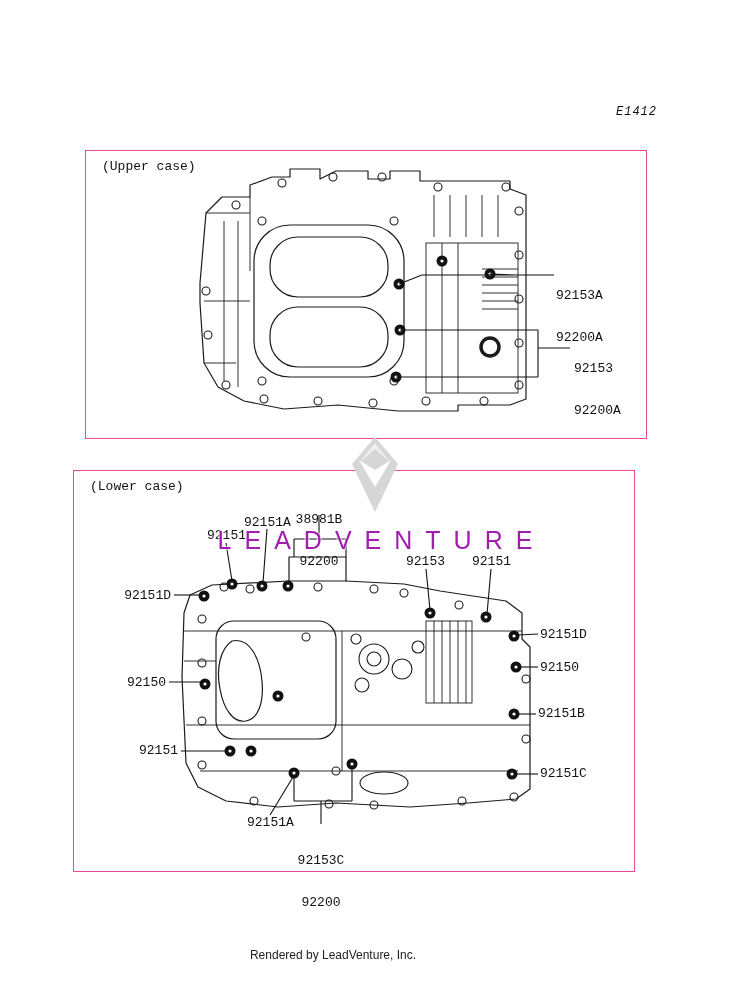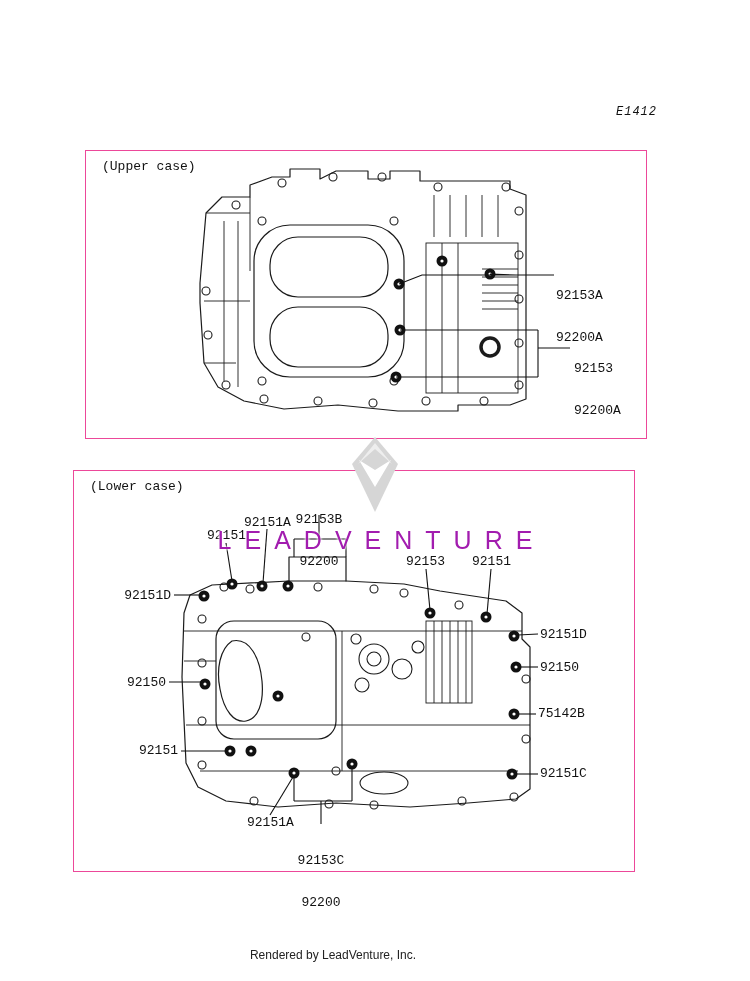--- a/index.html
+++ b/index.html
@@ -192,33 +192,33 @@
         <path class="lead" d="M464 163 L444 164"></path>
         <path class="lead" d="M464 196 L446 196"></path>
         <path class="lead" d="M462 243 L444 243"></path>
         <path class="lead" d="M464 303 L442 303"></path>
         <path class="lead" d="M196 344 L219 306"></path>
         <path class="lead" d="M247 353 V330 M220 330 H278 M220 330 V306 M278 330 V297"></path>
       </g>
     </svg>
 
     <div class="callout stack center" style="left:211px;top:14px;width:68px">
-      <span>92153B</span>
+      <span>38981B</span>
       <span>92200</span>
     </div>
     <div class="callout" style="left:170px;top:45px">92151A</div>
     <div class="callout" style="left:133px;top:58px">92151</div>
     <div class="callout" style="left:332px;top:84px">92153</div>
     <div class="callout" style="left:398px;top:84px">92151</div>
     <div class="callout right" style="left:50px;top:118px;width:47px">92151D</div>
     <div class="callout right" style="left:53px;top:205px;width:39px">92150</div>
     <div class="callout right" style="left:65px;top:273px;width:39px">92151</div>
     <div class="callout" style="left:466px;top:157px">92151D</div>
     <div class="callout" style="left:466px;top:190px">92150</div>
-    <div class="callout" style="left:464px;top:236px">75142B</div>
+    <div class="callout" style="left:464px;top:236px">92151B</div>
     <div class="callout" style="left:466px;top:296px">92151C</div>
     <div class="callout" style="left:173px;top:345px">92151A</div>
     <div class="callout stack center" style="left:213px;top:355px;width:68px">
       <span>92153C</span>
       <span>92200</span>
     </div>
   </div>
 
   <div class="watermark">
     <svg class="wm-logo" width="46" height="76" viewBox="0 0 46 76">

